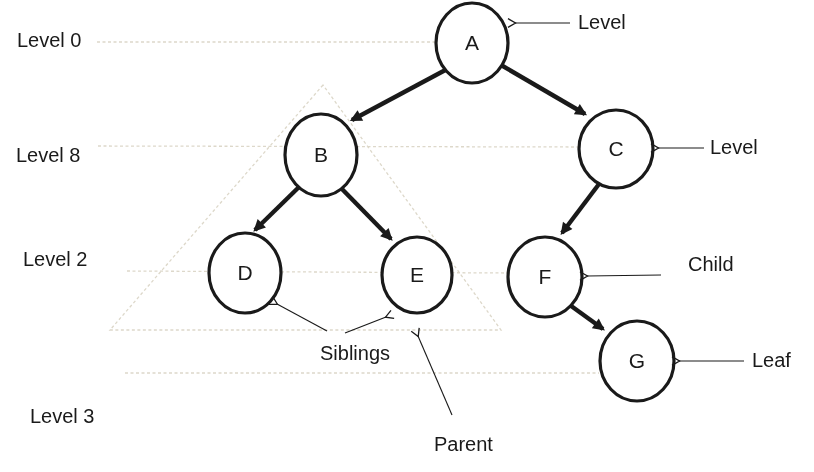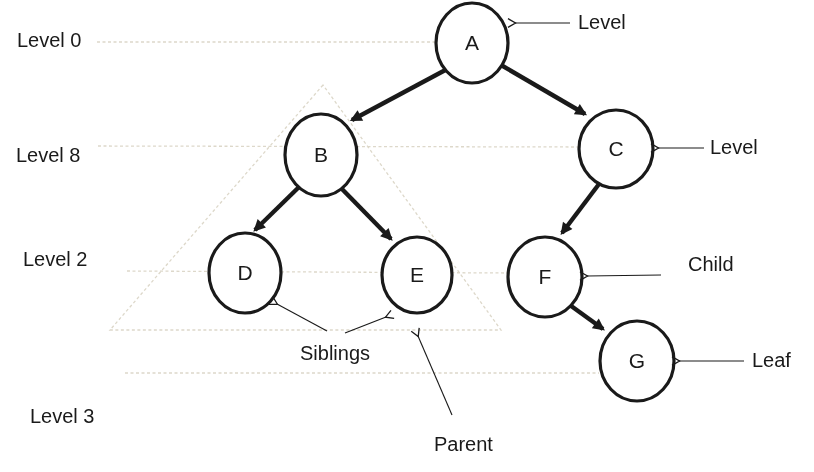--- a/index.html
+++ b/index.html
@@ -101,16 +101,16 @@
   <div class="node-letter" style="left:616px; top:149px;">C</div>
   <div class="node-letter" style="left:245px; top:273px;">D</div>
   <div class="node-letter" style="left:417px; top:275px;">E</div>
   <div class="node-letter" style="left:545px; top:277px;">F</div>
   <div class="node-letter" style="left:637px; top:361px;">G</div>
 
   <div class="txt" style="left:578px; top:22px;">Level</div>
   <div class="txt" style="left:710px; top:147px;">Level</div>
   <div class="txt" style="left:675px; top:264px;margin-left:13px;">Child</div>
   <div class="txt" style="left:752px; top:360px;text-align:right;">Leaf</div>
-  <div class="txt" style="left:300px; top:353px;">Siblings</div>
+  <div class="txt" style="left:320px; top:353px;">Siblings</div>
   <div class="txt" style="left:434px; top:444px;">Parent</div>
 
 </div>
 
 </body></html>

